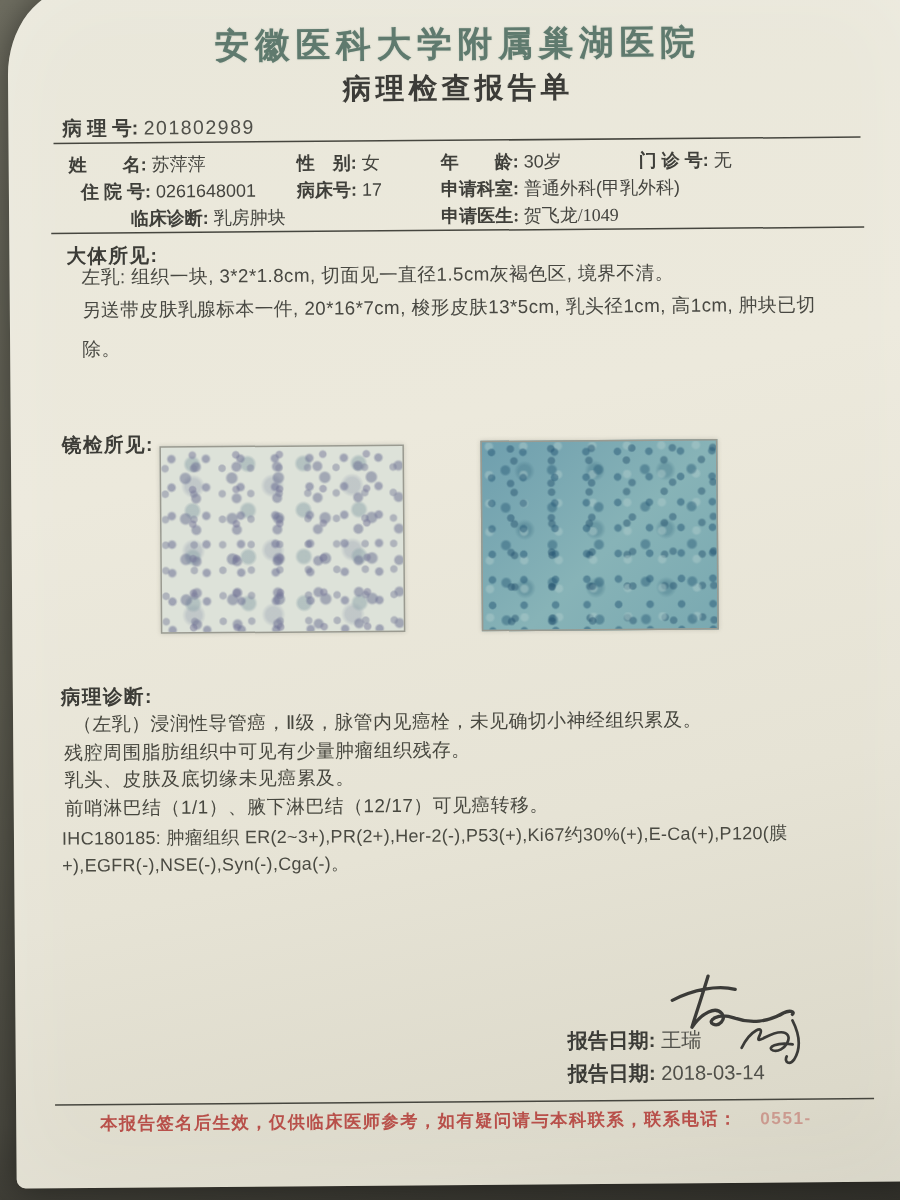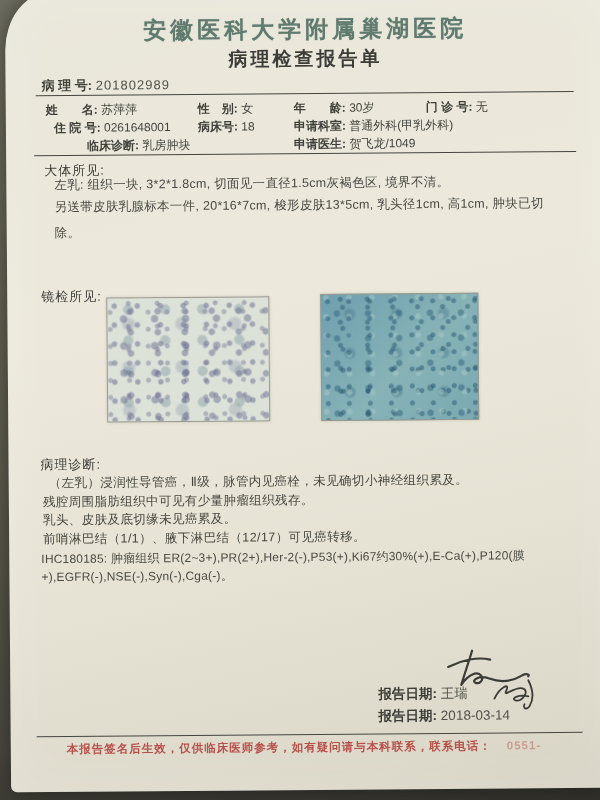--- a/index.html
+++ b/index.html
@@ -23,21 +23,21 @@
   }
   .rep-title{
     left:0;right:0;top:56px;text-align:center;
     font-size:19px;font-weight:bold;letter-spacing:3px;color:#3c3c38;
   }
   .txt{color:#44443f;font-size:12px;}
   .lbl{font-weight:bold;color:#3f3f3a;}
   .pno-row{left:36px;top:85px;font-size:13px;}
   .pno-val{color:#50504a;letter-spacing:1px;}
   .hline{height:0;border-top:1.6px solid #46463f;}
-  .sec-head{font-size:13px;font-weight:normal;color:#3c3c37;letter-spacing:1px;}
+  .sec-head{font-size:13px;font-weight:bold;color:#3c3c37;letter-spacing:1px;}
   .body-line{font-size:12.5px;color:#484842;letter-spacing:.3px;line-height:18px;}
   .micro{
     border:1px solid #9a9a90;box-shadow:0 0 3px rgba(90,90,80,.25);
   }
   .micro1{
     background-color:#dde2d9;
     background-image:
       radial-gradient(circle at 30% 40%, rgba(108,112,148,.55) 0 2px, transparent 3.5px),
       radial-gradient(circle at 72% 22%, rgba(118,118,152,.5) 0 2px, transparent 3px),
       radial-gradient(circle at 52% 76%, rgba(98,104,140,.48) 0 3px, transparent 4.5px),
@@ -99,32 +99,32 @@
     <span class="lbl">门 诊 号:</span>
     <span>无</span>
   </div>
 
   <div class="abs txt" style="left:48px;top:128px;">
     <span class="lbl">住 院 号:</span>
     <span>0261648001</span>
   </div>
   <div class="abs txt" style="left:192px;top:128px;">
     <span class="lbl">病床号:</span>
-    <span>18</span>
+    <span>17</span>
   </div>
   <div class="abs txt" style="left:288px;top:128px;">
     <span class="lbl">申请科室:</span>
     <span>普通外科(甲乳外科)</span>
   </div>
 
   <div class="abs txt" style="left:35px;top:146px;padding-left:46px;">
     <span class="lbl">临床诊断:</span>
     <span>乳房肿块</span>
   </div>
-  <div class="abs txt" style="left:288px;top:146px;">
+  <div class="abs txt" style="left:288px;top:146px;font-family:Liberation Serif, serif;">
     <span class="lbl">申请医生:</span>
     <span>贺飞龙/1049</span>
   </div>
 
   <div class="abs hline" style="left:28px;top:163px;width:542px;"></div>
 
   <div class="abs sec-head" style="left:38px;top:170px;">大体所见:</div>
   <div class="abs body-line" style="left:48px;top:184px;width:500px;">左乳: 组织一块, 3*2*1.8cm, 切面见一直径1.5cm灰褐色区, 境界不清。</div>
   <div class="abs body-line" style="left:48px;top:202px;width:490px;line-height:26px;">另送带皮肤乳腺标本一件, 20*16*7cm, 梭形皮肤13*5cm, 乳头径1cm, 高1cm, 肿块已切除。</div>
 

